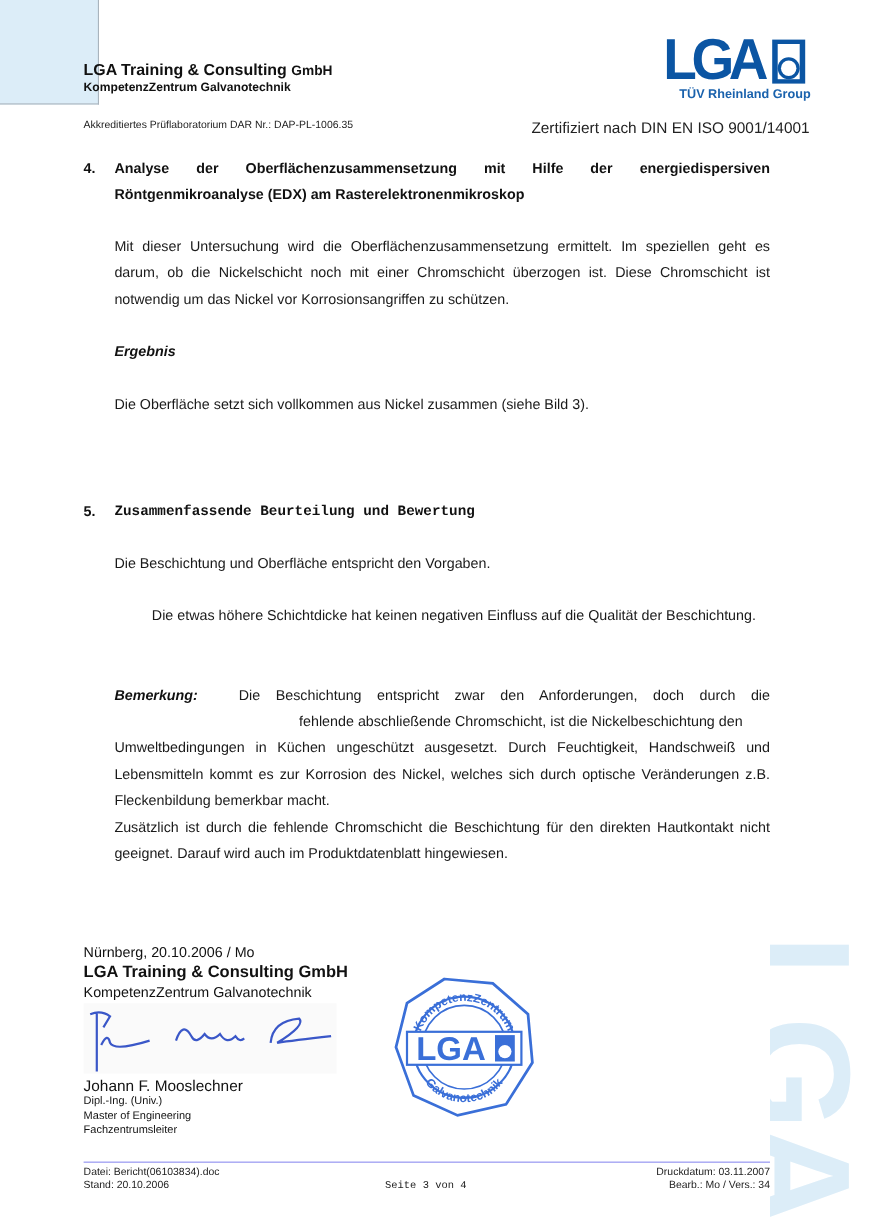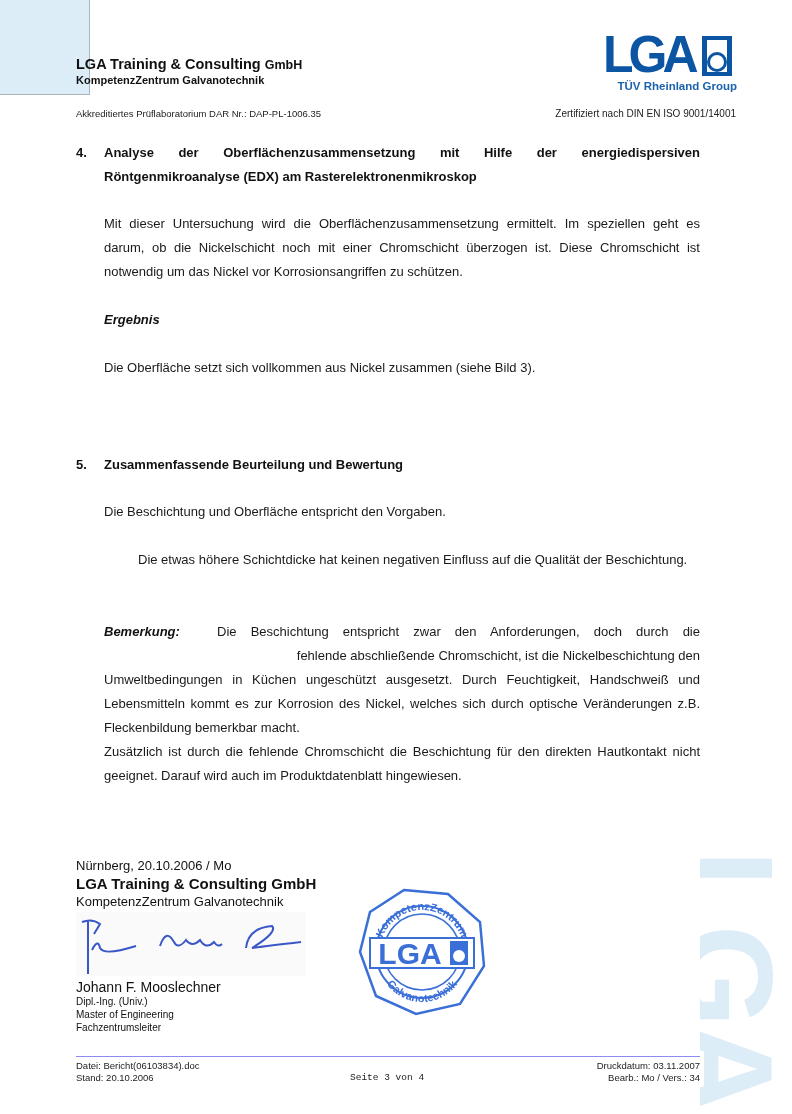--- a/index.html
+++ b/index.html
@@ -9,21 +9,21 @@
 
     
     .corner-block { left: 0; top: 0; width: 89px; height: 94px; background: #dcedf8;
                     border-right: 1px solid #a9b4bd; border-bottom: 1px solid #a9b4bd; }
 
     .company { left: 76px; top: 56px; font-size: 14.5px; font-weight: bold; color: #111; }
     .company .gmbh { font-size: 12.5px; }
     .dept { left: 76px; top: 74px; font-size: 11px; font-weight: bold; color: #111; }
 
     .accr { left: 76px; top: 108px; font-size: 9.5px; color: #222; }
-    .cert { right: 56px; top: 108px; font-size: 10px; color: #222; }
+    .cert { right: 56px; top: 108px; font-size: 14px; color: #222; }
 
     
     .logo { left: 603px; top: 34px; width: 135px; }
     .logo-word { display: flex; align-items: flex-end; height: 42px; }
     .logo-letters { font-size: 50px; font-weight: bold; color: #0b55a3; letter-spacing: -5px;
                     line-height: 42px; height: 42px; transform: scaleY(1.05); transform-origin: bottom; }
     .logo-box { width: 30px; height: 40px; background: #0b55a3; margin-left: 8px; position: relative; }
     .logo-box .inner { position: absolute; left: 5px; top: 4px; width: 20px; height: 32px; background: #fff; }
     .logo-box .circ { position: absolute; left: 5px; top: 16px; width: 20px; height: 20px; border-radius: 50%; background: #0b55a3; }
     .logo-box .circ2 { position: absolute; left: 8px; top: 19px; width: 14px; height: 14px; border-radius: 50%; background: #fff; }
@@ -75,28 +75,28 @@
 <div class="abs h num" style="top:145px;">4.</div>
 <div class="abs h body-col" style="top:145px; text-align:justify; text-align-last:justify;">Analyse der Oberflächenzusammensetzung mit Hilfe der energiedispersiven</div>
 <div class="abs h body-col" style="top:169px;">Röntgenmikroanalyse (EDX) am Rasterelektronenmikroskop</div>
 
 <div class="abs p body-col" style="top:212px;">Mit dieser Untersuchung wird die Oberflächenzusammensetzung ermittelt. Im speziellen geht es darum, ob die Nickelschicht noch mit einer Chromschicht überzogen ist. Diese Chromschicht ist notwendig um das Nickel vor Korrosionsangriffen zu schützen.</div>
 
 <div class="abs h body-col" style="top:312px; font-style:italic;">Ergebnis</div>
 <div class="abs p body-col" style="top:356px;">Die Oberfläche setzt sich vollkommen aus Nickel zusammen (siehe Bild 3).</div>
 
 <div class="abs h num" style="top:457px;">5.</div>
-<div class="abs h body-col" style="top:457px;">Zusammenfassende Beurteilung und Bewertung</div>
+<div class="abs h body-col" style="top:457px;font-family:Liberation Mono, monospace;">Zusammenfassende Beurteilung und Bewertung</div>
 
 <div class="abs p body-col" style="top:500px;">Die Beschichtung und Oberfläche entspricht den Vorgaben.</div>
 <div class="abs p body-col" style="top:548px;margin-left:34px;">Die etwas höhere Schichtdicke hat keinen negativen Einfluss auf die Qualität der Beschichtung.</div>
 
 <div class="abs h" style="left:104px; top:624px; font-style:italic;">Bemerkung:</div>
 <div class="abs p" style="left:217px; top:620px; width:483px; text-align:justify; text-align-last:justify;">Die Beschichtung entspricht zwar den Anforderungen, doch durch die</div>
-<div class="abs p" style="left:217px; top:644px; width:483px; text-align:right;">fehlende abschließende Chromschicht, ist die Nickelbeschichtung den</div>
+<div class="abs p" style="left:232px; top:644px; width:483px; text-align:center;">fehlende abschließende Chromschicht, ist die Nickelbeschichtung den</div>
 <div class="abs p body-col" style="top:668px;">Umweltbedingungen in Küchen ungeschützt ausgesetzt. Durch Feuchtigkeit, Handschweiß und Lebensmitteln kommt es zur Korrosion des Nickel, welches sich durch optische Veränderungen z.B. Fleckenbildung bemerkbar macht.</div>
 <div class="abs p body-col" style="top:740px;">Zusätzlich ist durch die fehlende Chromschicht die Beschichtung für den direkten Hautkontakt nicht geeignet. Darauf wird auch im Produktdatenblatt hingewiesen.</div>
 
 <div class="abs" style="left:76px; top:858px; font-size:13px; color:#111;">Nürnberg, 20.10.2006 / Mo</div>
 <div class="abs" style="left:76px; top:875px; font-size:15px; font-weight:bold; color:#111;">LGA Training &amp; Consulting GmbH</div>
 <div class="abs" style="left:76px; top:894px; font-size:13px; color:#111;">KompetenzZentrum Galvanotechnik</div>
 
 <div class="abs sig-area">
   <svg width="230" height="64" viewBox="0 0 230 64">
     <path d="M12 8 L12 62 M6 10 Q16 6 24 12 L18 22" stroke="#3a57c8" stroke-width="2" fill="none"></path>

